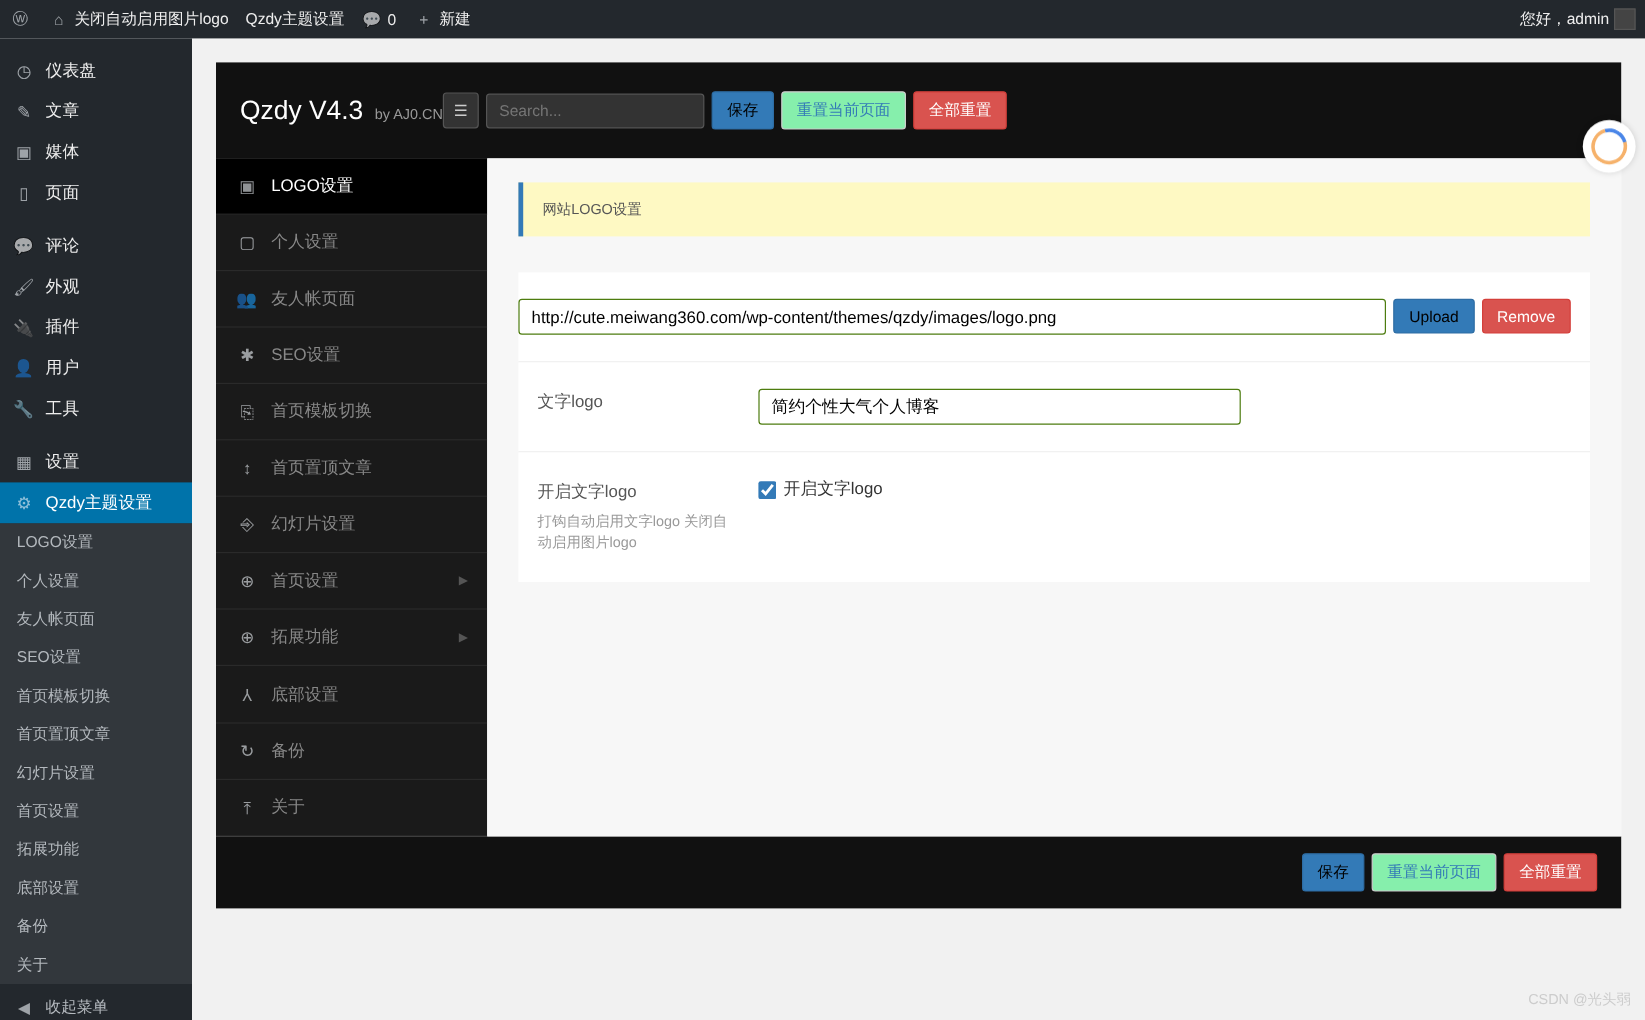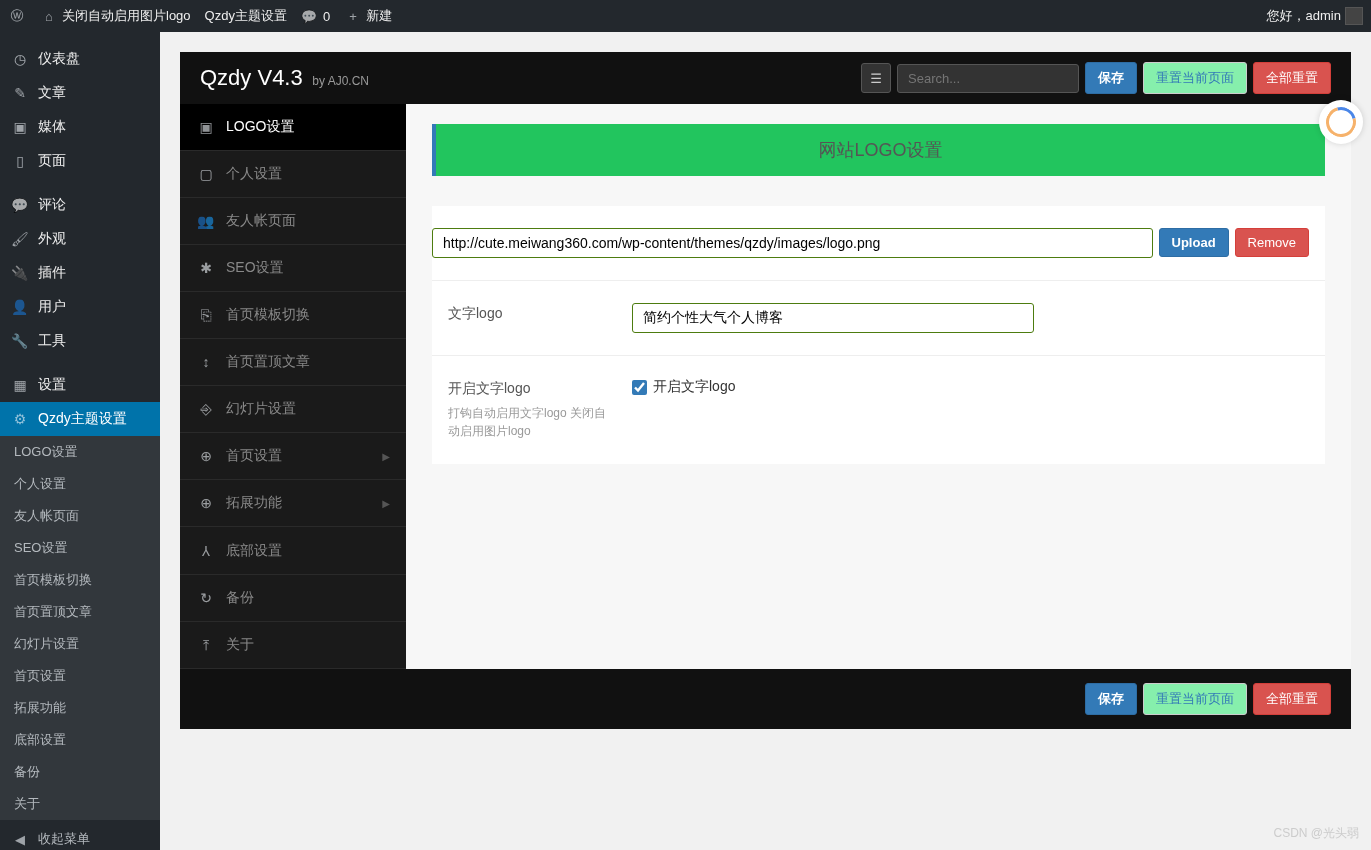--- a/index.html
+++ b/index.html
@@ -22,41 +22,41 @@
 .wp-submenu { background: #32373c; }
 .wp-submenu-item { padding: 7px 10px 7px 14px; color: #b4b9be; cursor: pointer; font-size: 13px; }
 .wp-collapse { margin-top: auto; padding: 10px; display: flex; align-items: center; gap: 8px; color: #b4b9be; cursor: pointer; }
 .ic { width: 20px; display: inline-flex; justify-content: center; color: rgba(240,245,250,0.6); }
 
 
 .content { flex: 1; padding: 20px; }
 .panel { background: #fff; }
 
 
-.theme-header { background: #111; color: #fff; padding: 10px 20px; display: flex; align-items: center; justify-content: space-between; }
+.theme-header { background: #111; color: #fff; padding: 24px 20px; display: flex; align-items: center; justify-content: flex-start; }
 .theme-title { font-size: 22px; font-weight: 400; }
 .theme-by { font-size: 12px; color: #999; margin-left: 6px; }
 .theme-actions { display: flex; align-items: center; gap: 6px; }
 .sq-btn { width: 30px; height: 30px; background: #333; border: 1px solid #555; color: #ccc; display: flex; align-items: center; justify-content: center; border-radius: 3px; cursor: pointer; }
 .search { background: #333; border: 1px solid #555; color: #ccc; padding: 6px 10px; width: 182px; border-radius: 3px; font-size: 13px; }
 .btn { padding: 6px 12px; border-radius: 3px; cursor: pointer; font-size: 13px; border: 1px solid transparent; }
-.btn-primary { background: #337ab7; color: #ffffff; border-color: #2e6da4; font-weight: bold; }
+.btn-primary { background: #337ab7; color: #000000; border-color: #2e6da4; }
 .btn-outline { background: #86efac; color: #337ab7; border-color: #ccc; }
 .btn-danger { background: #d9534f; color: #fff; border-color: #d43f3a; }
 
 
 .theme-body { display: flex; }
 .theme-nav { width: 226px; background: #1a1a1a; }
 .tnav-item { display: flex; align-items: center; justify-content: space-between; padding: 14px 16px; color: #888; cursor: pointer; border-bottom: 1px solid #2a2a2a; font-size: 14px; }
 .tnav-item.active { background: #000; color: #fff; }
 .tnav-item .lft { display: flex; align-items: center; gap: 10px; }
 .tnav-item .caret { color: #555; font-size: 10px; }
 
 .theme-main { flex: 1; background: #f7f7f7; padding: 20px 26px; }
-.section-title { background: #22c55e; border-left: 4px solid #337ab7; padding: 14px 16px; font-size: 18px; color: #555; margin-bottom: 30px; text-align: center; }
+.section-title { background: #fef9c3; border-left: 4px solid #337ab7; padding: 14px 16px; font-size: 12px; color: #555; margin-bottom: 30px; }
 .form-row { display: flex; background: #fff; padding: 22px 0; border-bottom: 1px solid #eee; }
 .form-label { width: 200px; padding: 2px 16px; color: #555; font-size: 14px; }
 .form-label .help { font-size: 12px; color: #999; margin-top: 6px; line-height: 1.5; }
 .form-control { flex: 1; padding-right: 16px; display: flex; align-items: flex-start; gap: 6px; }
 .input { padding: 6px 10px; border: 1px solid #4d7c0f; border-radius: 3px; font-size: 14px; }
 .input-lg { flex: 1; }
 .input-md { width: 402px; }
 .chk { display: flex; align-items: center; gap: 6px; font-size: 14px; color: #333; }
 .chk input { width: 15px; height: 15px; accent-color: #337ab7; }
 

